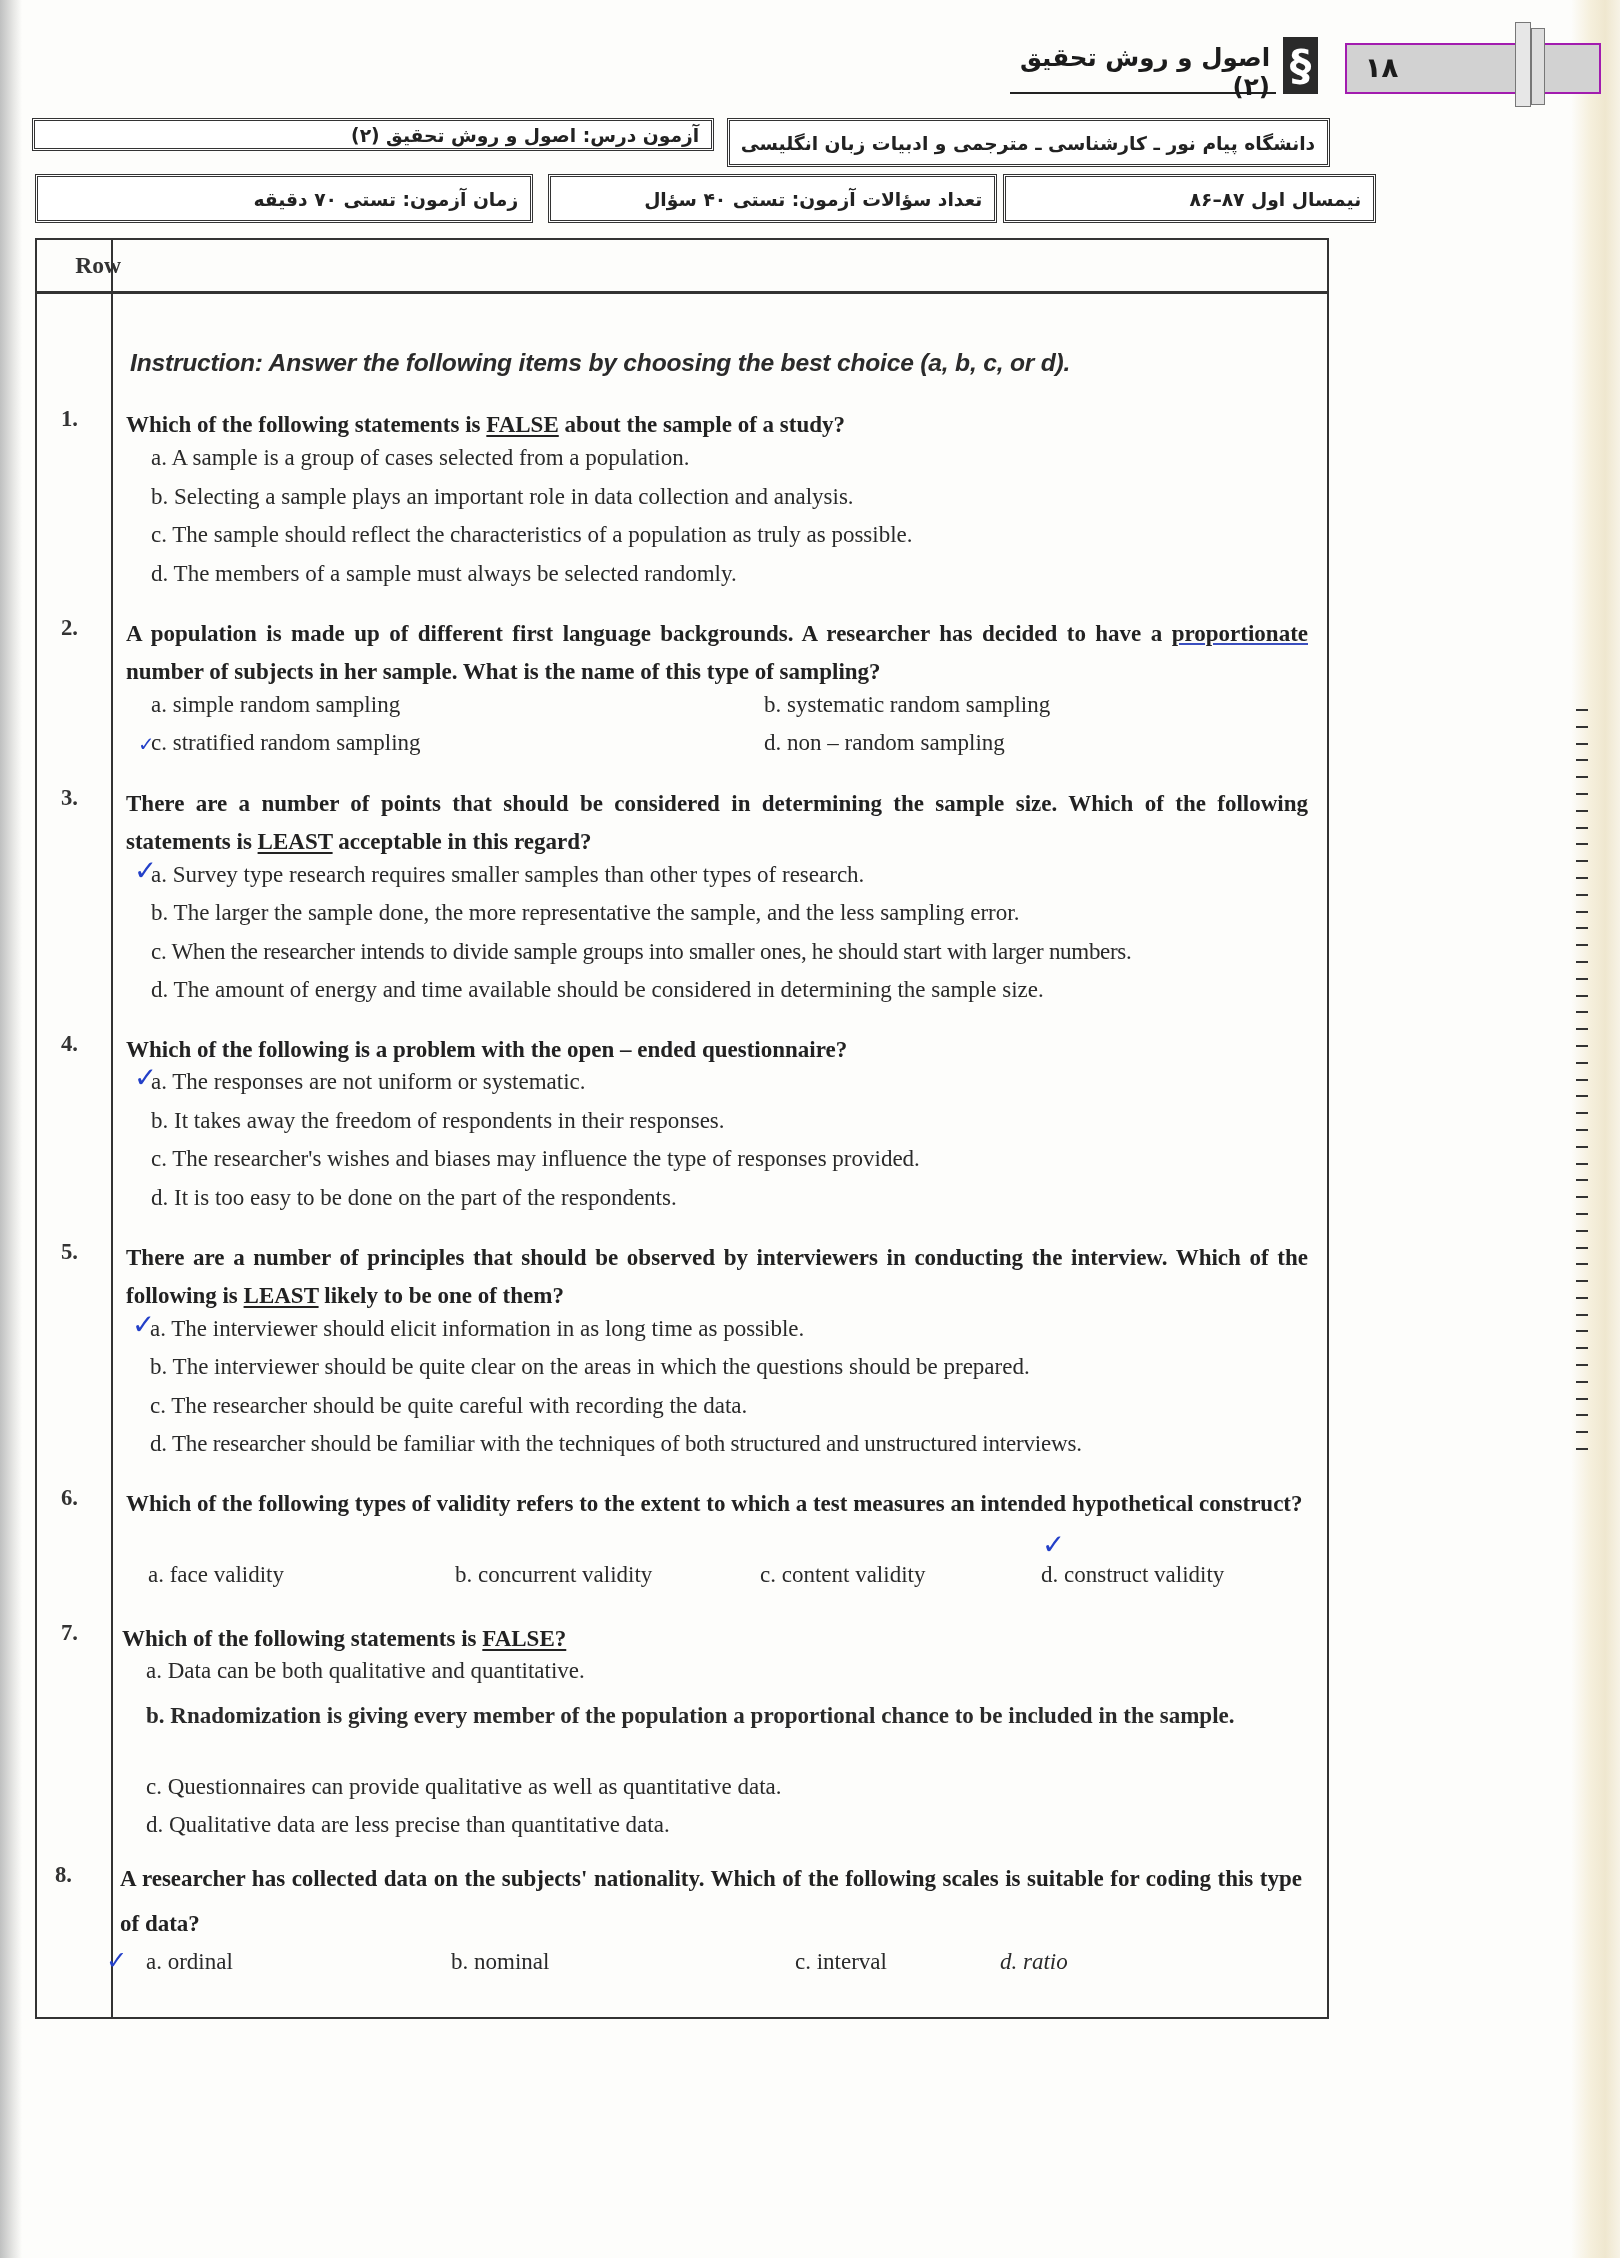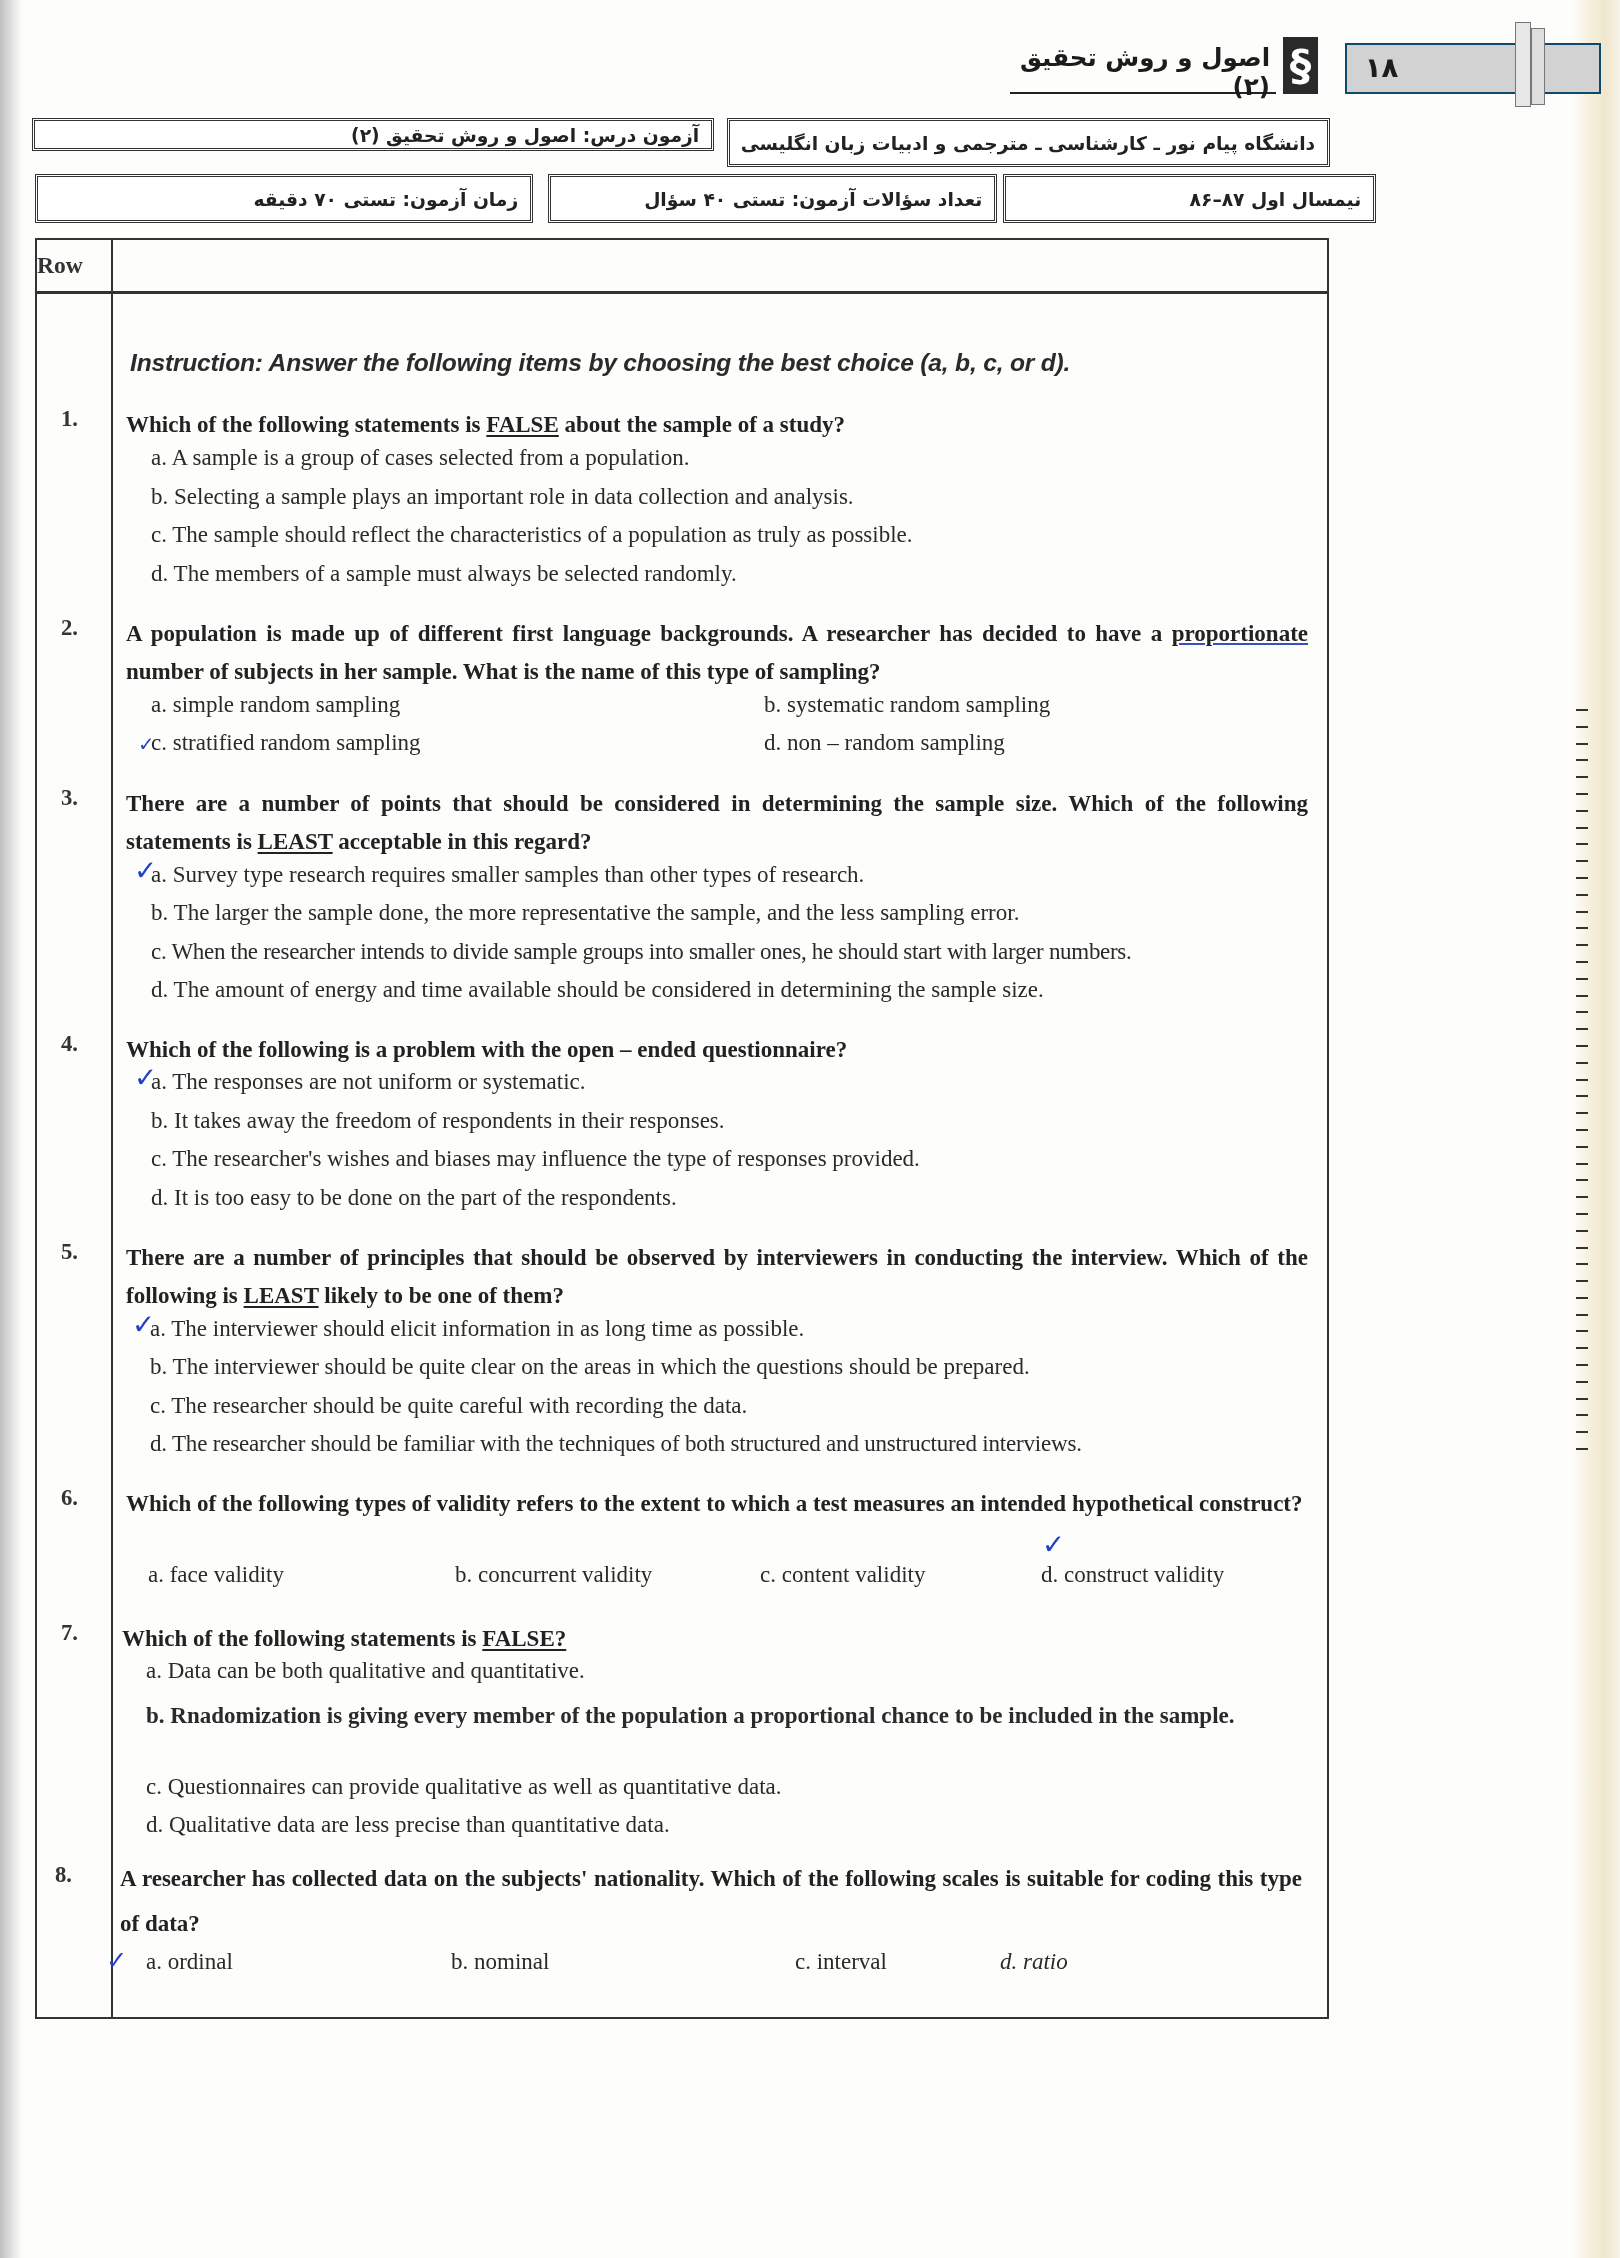--- a/index.html
+++ b/index.html
@@ -17,39 +17,39 @@
   .ruler i { display:block; width:11.8px; height:2px; background:#333; margin-bottom:14.8px; }
 
   
   .hdr-title-wrap { position:absolute; left:1010px; top:41px; width:266px; height:51px;
     border-bottom:2px solid #222; }
   .hdr-title { position:absolute; right:5.9px; top:2px; direction:rtl;
     font-family:"DejaVu Sans", sans-serif; font-weight:bold; font-size:24.6px; color:#1c1c1c; }
   .hdr-logo { position:absolute; left:1283px; top:37px; width:35px; height:57px; background:#2a2a2a; color:#fff;
     font-family:"DejaVu Sans", sans-serif; font-size:43px; line-height:57px; text-align:center; font-weight:bold; }
   .hdr-page { position:absolute; left:1345px; top:43px; width:256px; height:51px;
-    background:#d2d2d2; border:2px solid #0c4a6e; box-sizing:border-box; }
+    background:#d2d2d2; border:2px solid #a21caf; box-sizing:border-box; }
   .hdr-page span { position:absolute; left:17.7px; top:5.9px;
     font-family:"DejaVu Sans", sans-serif; font-weight:bold; font-size:27.6px; color:#1c1c1c; }
   .hdr-tab { position:absolute; left:1515px; top:21.7px; width:13.8px; height:83px;
     border:1px solid #777; background:#e7e7e7; }
   .hdr-tab2 { position:absolute; left:1531px; top:27.6px; width:11.8px; height:75px;
     border:1px solid #777; background:#dedede; }
 
   
   .box { position:absolute; border:3px double #333; box-sizing:border-box; background:#fff; }
   .box .t { position:absolute; right:11.8px; top:50%; transform:translateY(-50%); direction:rtl;
     font-family:"DejaVu Sans", sans-serif; font-weight:bold; font-size:18.7px; white-space:nowrap; color:#222; }
 
   
   .tbl { position:absolute; left:35px; top:238px; width:1294px; height:1781px;
     border:2px solid #333; box-sizing:border-box; }
   .tbl .hrow { position:absolute; left:0; top:0; right:0; height:51px; border-bottom:3px solid #333; }
   .tbl .vline { position:absolute; left:74px; top:0; bottom:0; border-left:2px solid #333; }
-  .row-h { position:absolute; left:0; top:0; width:84px; height:51px; text-align:left; line-height:51px;
+  .row-h { position:absolute; left:0; top:0; width:84px; height:51px; text-align:right; line-height:51px;
     font-size:23.6px; font-weight:bold; color:#333; }
   .q-h { position:absolute; left:76px; right:0; top:0; height:51px; text-align:center; line-height:51px;
     font-family:"DejaVu Sans", sans-serif; font-weight:bold; font-size:21.7px; direction:rtl; }
 
   .instr { position:absolute; left:130px; top:349px; font-family:"Liberation Sans", sans-serif;
     font-style:italic; font-weight:bold; font-size:24.6px; color:#2b2b2b; letter-spacing:-0.2px; }
 
   .q { position:absolute; left:0; width:1620px; }
   .qn { position:absolute; left:61px; width:39px; font-weight:bold; font-size:22.7px; text-align:left; color:#333; }
   .qs { position:absolute; left:126px; width:1182px; font-weight:bold; font-size:23px; line-height:38px; color:#222; }

